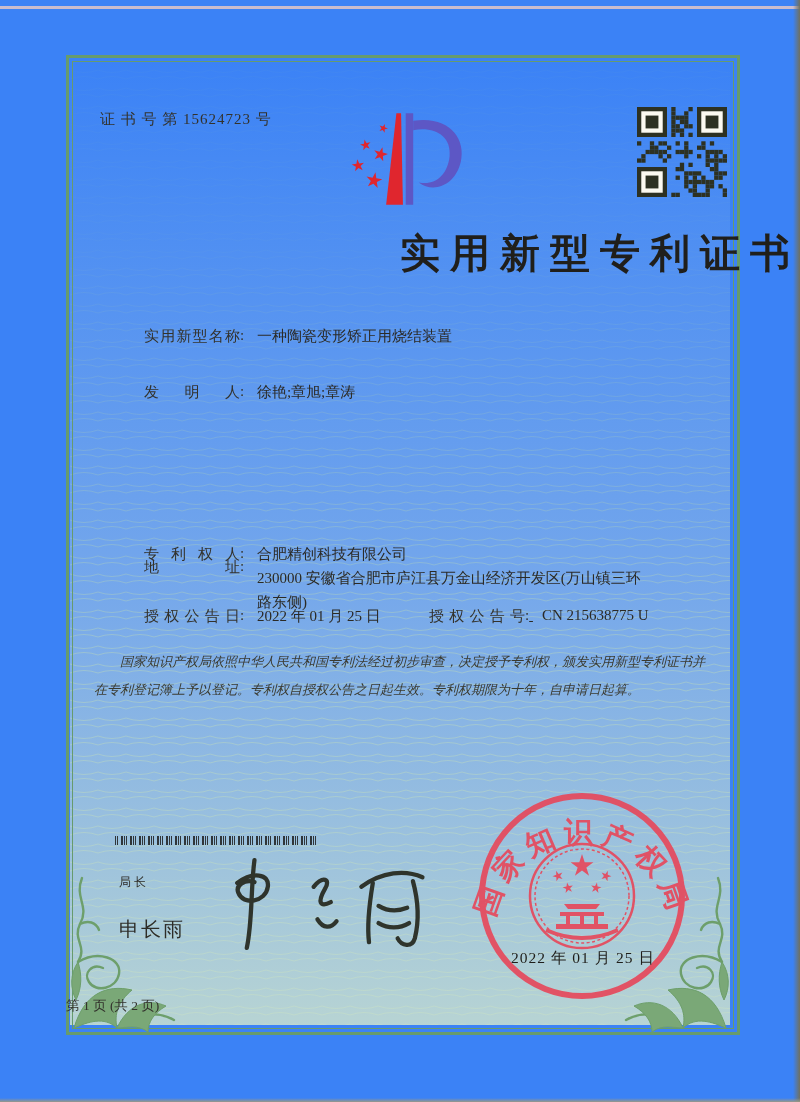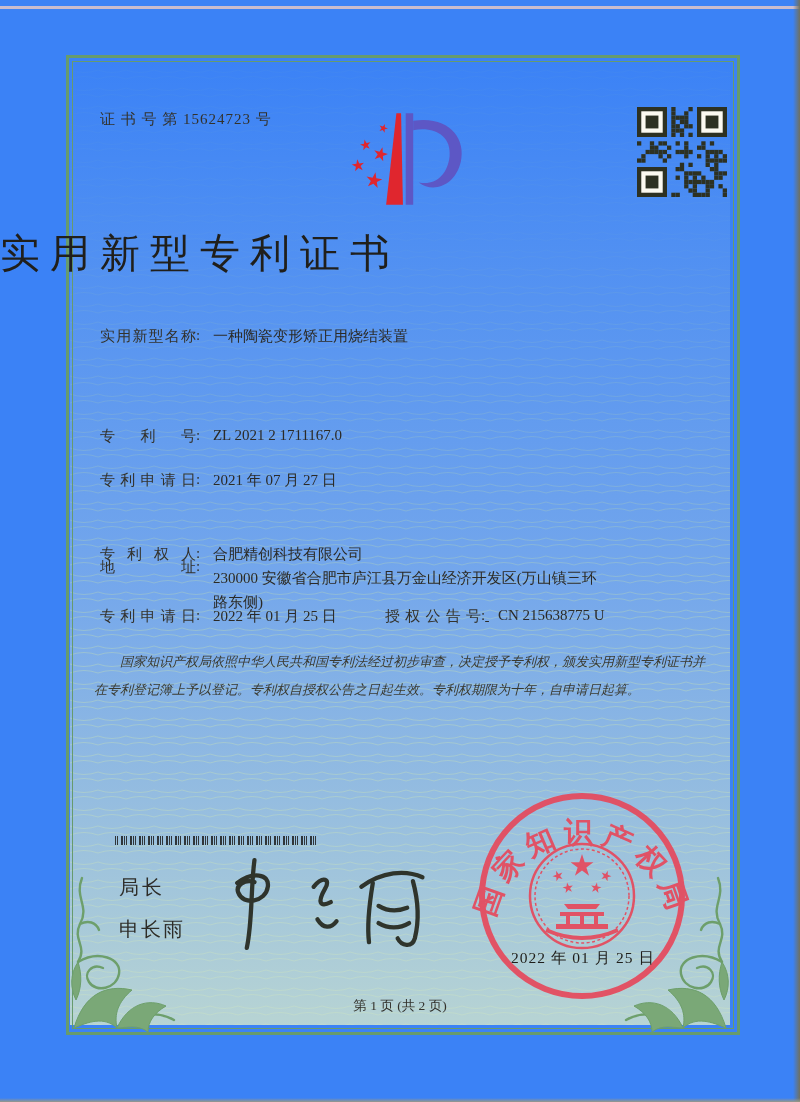--- a/index.html
+++ b/index.html
@@ -17,44 +17,44 @@
   .panel-tint{position:absolute;left:70px;top:59px;width:660px;height:966px;
         background:linear-gradient(180deg,rgba(235,240,220,0) 0%,rgba(226,238,215,.35) 55%,rgba(214,232,203,.8) 100%);}
   #waves{position:absolute;left:70px;top:59px;}
   .flourish{position:absolute;width:112px;height:158px;}
   .fl-bl{left:66px;top:876px;}
   .fl-br{left:622px;top:876px;}
   
   .cert-no{position:absolute;left:100px;top:110px;font-size:15px;letter-spacing:1px;color:#33322c;}
   #logo{position:absolute;left:332px;top:104px;}
   #qr{position:absolute;left:637px;top:107px;}
-  .title{position:absolute;left:0;top:226px;width:800px;text-align:left;
-        font-size:40px;font-weight:400;letter-spacing:10px;color:#201f1b;}
+  .title{position:absolute;left:0;top:226px;width:800px;text-align:right;
+        font-size:40px;font-weight:700;letter-spacing:10px;color:#201f1b;}
   
   .row{position:absolute;left:100px;font-size:15px;white-space:nowrap;}
-  .lbl{display:inline-block;width:96px;text-align:justify;text-align-last:justify;vertical-align:top;color:#33322c;}
+  .lbl{display:inline-block;width:96px;text-align:justify;text-align-last:justify;vertical-align:top;color:#33322c;margin-left:44px;}
   .col{display:inline-block;vertical-align:top;color:#33322c;}
   .val{display:inline-block;margin-left:9px;vertical-align:top;color:#2b2a26;}
   .val-wrap{white-space:normal;width:398px;line-height:24px;margin-top:8px;}
   .pair2{position:absolute;left:285px;top:0;text-decoration:underline;}
   
   .paras{position:absolute;left:94px;top:648px;width:614px;font-size:13px;line-height:28px;color:#3a3a30;font-style:italic;}
   .paras p{margin:0;text-indent:2em;}
   
   .barcode{position:absolute;left:115px;top:836px;width:202px;height:9px;opacity:.85;
         background:repeating-linear-gradient(90deg,#1d1d1d 0 1px,transparent 1px 2px,#1d1d1d 2px 3px,transparent 3px 6px,#1d1d1d 6px 8px,transparent 8px 9px);}
-  .sig-title{position:absolute;left:119px;top:874px;font-size:20px;letter-spacing:3px;color:#2e2d28;}
+  .sig-title{position:absolute;left:119px;top:874px;font-size:12px;letter-spacing:3px;color:#2e2d28;}
   .sig-name{position:absolute;left:119px;top:916px;font-size:20px;letter-spacing:2px;color:#2e2d28;}
   #signature{position:absolute;left:222px;top:850px;}
   
   #seal{position:absolute;left:462px;top:778px;}
   .seal-date{position:absolute;left:468px;top:948px;width:230px;text-align:center;
         font-size:15.5px;color:#1f1e1a;letter-spacing:1px;}
   
-  .page-no{position:absolute;left:66px;top:997px;width:668px;text-align:center;font-size:13.5px;color:#33322c;}
+  .page-no{position:absolute;left:66px;top:997px;width:668px;text-align:left;font-size:13.5px;color:#33322c;}
   .back-note{position:absolute;left:0;top:1103px;width:800px;
         font-size:10px;letter-spacing:4px;color:#33322c;}
 </style>
 </head>
 <body>
 
 <div class="page">
   <div class="top-pink"></div>
 
   <svg id="waves" width="660" height="966">
@@ -337,38 +337,34 @@
       <rect x="4.285714285714286" y="64.28571428571428" width="21.428571428571427" height="21.428571428571427" fill="#fbf9f0"></rect>
       <rect x="8.571428571428571" y="68.57142857142857" width="12.857142857142858" height="12.857142857142858" fill="#2d3122"></rect>
     </svg>
 
   <div class="title">实用新型专利证书</div>
 
   <div class="row" style="top:327px">
     <span class="lbl">实用新型名称</span><span class="col">:</span>
     <span class="val">一种陶瓷变形矫正用烧结装置</span>
   </div>
-  <div class="row" style="top:427px">
-    <span class="lbl">专利号</span><span class="col">:</span>
-    <span class="val">ZL 2021 2 1711167.0</span>
-  </div>
-  <div class="row" style="top:471px">
-    <span class="lbl">专利申请日</span><span class="col">:</span>
-    <span class="val">2021 年 07 月 27 日</span>
+  <div class="row" style="top:383px">
+    <span class="lbl">发明人</span><span class="col">:</span>
+    <span class="val">徐艳;章旭;章涛</span>
   </div>
   <div class="row" style="top:545px">
     <span class="lbl">专利权人</span><span class="col">:</span>
     <span class="val">合肥精创科技有限公司</span>
   </div>
   <div class="row" style="top:558px">
     <span class="lbl">地址</span><span class="col">:</span>
     <span class="val val-wrap">230000 安徽省合肥市庐江县万金山经济开发区(万山镇三环路东侧)</span>
   </div>
   <div class="row" style="top:607px">
-    <span class="lbl">专利申请日</span><span class="col">:</span>
+    <span class="lbl">授权公告日</span><span class="col">:</span>
     <span class="val">2022 年 01 月 25 日</span>
     <span class="pair2">
       <span class="lbl">授权公告号</span><span class="col">:</span>
       <span class="val">CN 215638775 U</span>
     </span>
   </div>
 
   <div class="paras">
     <p>国家知识产权局依照中华人民共和国专利法经过初步审查，决定授予专利权，颁发实用新型专利证书并在专利登记簿上予以登记。专利权自授权公告之日起生效。专利权期限为十年，自申请日起算。</p>
   </div>

